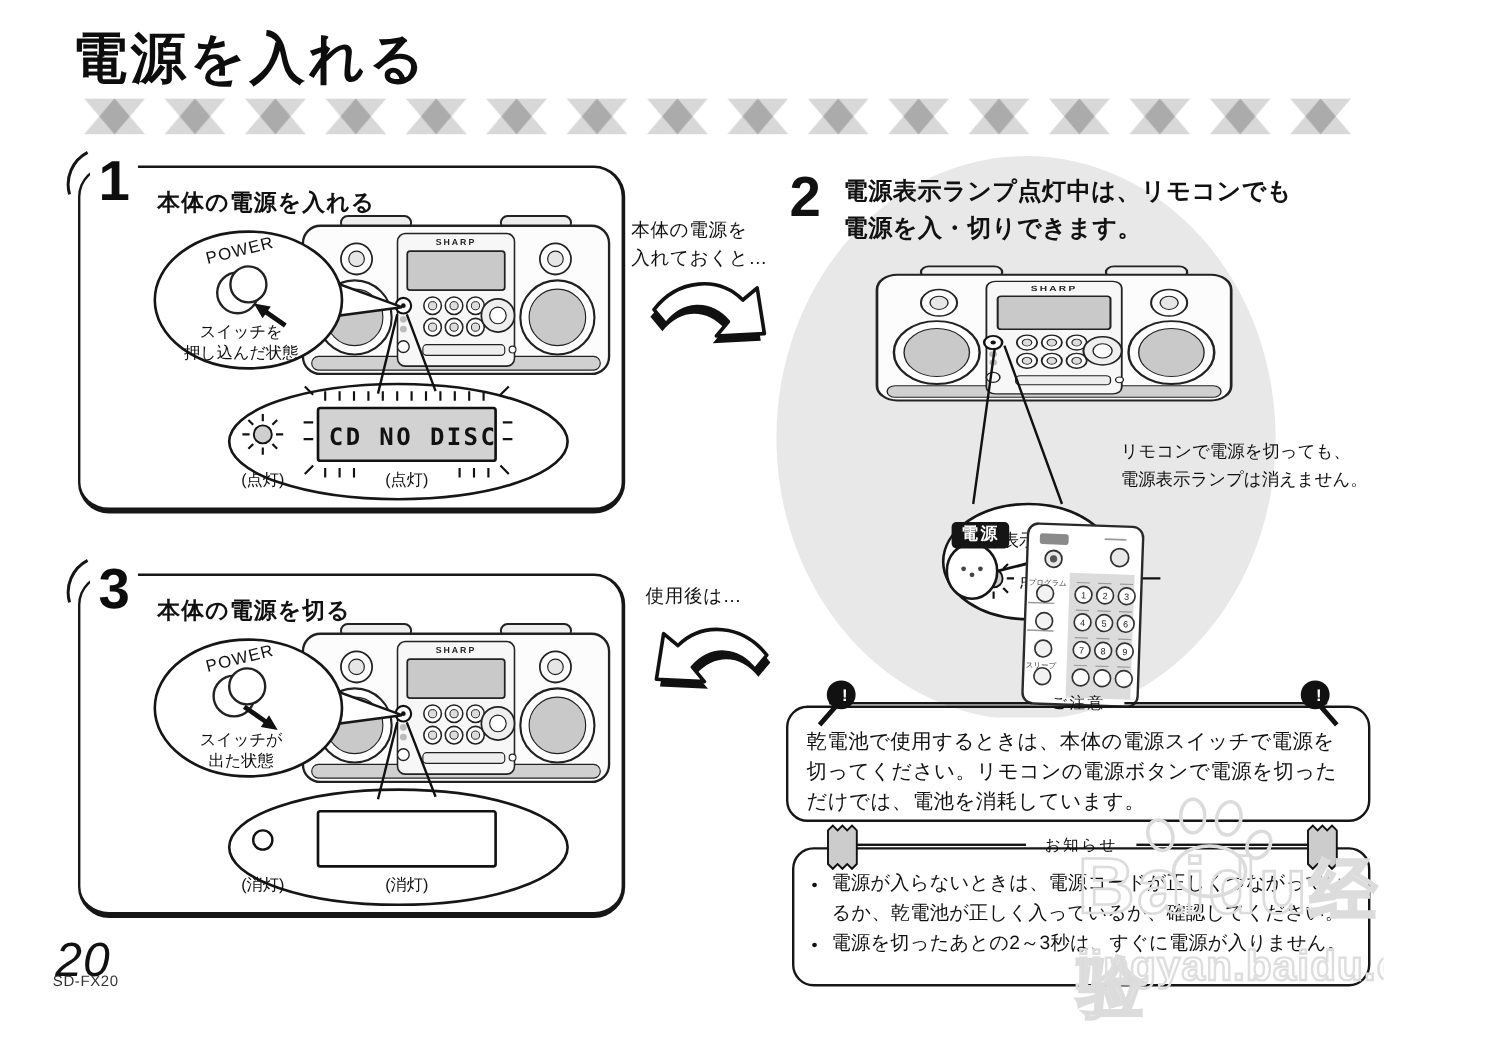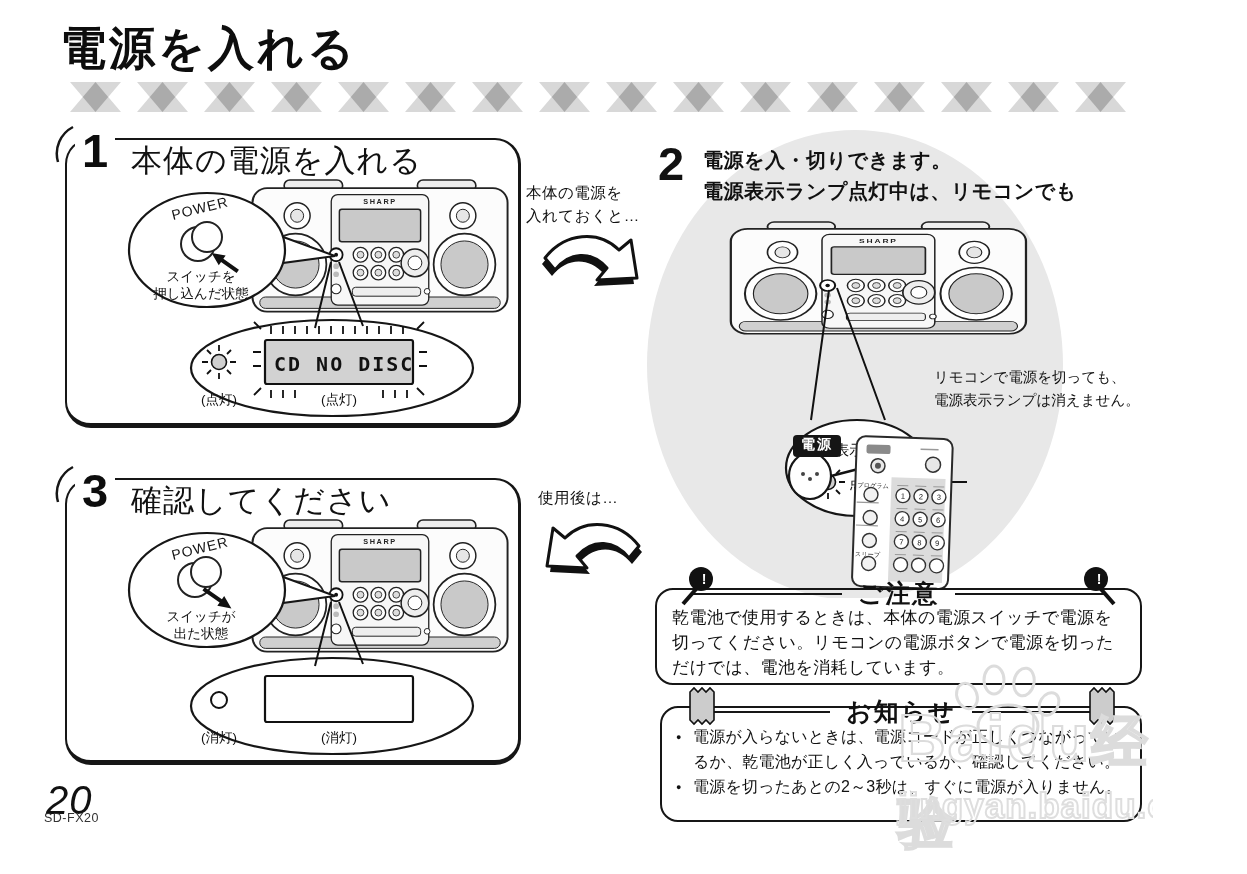--- a/index.html
+++ b/index.html
@@ -10,41 +10,41 @@
   .abs { position:absolute; }
 
   
   .page-title { left:60px; top:18px; font-size:46px; font-weight:800; letter-spacing:3px; color:#0d0d0d; }
 
   
   .step-box { border:2.5px solid #161616; border-radius:26px; background:#fff;
               border-bottom-width:5px; border-right-width:3.5px; }
   .step-num { position:absolute; left:8px; top:-18px; background:#fff; padding:0 7px;
               font-size:47px; font-weight:800; line-height:58px; color:#0d0d0d; }
-  .step-head { position:absolute; left:64px; top:0; font-size:31px; font-weight:400; letter-spacing:1px; }
+  .step-head { position:absolute; left:64px; top:16px; font-size:19px; font-weight:700; letter-spacing:1px; }
   .curl { position:absolute; left:-12px; top:-16px; }
 
   
   .step2-num { left:658px; top:136px; font-size:47px; font-weight:800; z-index:2; }
   .step2-head { left:703px; top:145px; font-size:20px; font-weight:800; line-height:31px; letter-spacing:0.5px; z-index:2; }
 
   
   .flow-text { font-size:15.5px; line-height:23px; letter-spacing:0.5px; }
 
   
   .remote-note { left:934px; top:366px; font-size:14.5px; line-height:23px; z-index:2; }
 
   .power-badge { left:793px; top:435px; background:#151515; color:#fff; font-size:14px; font-weight:700;
                  padding:1px 8px 3px; border-radius:4px; letter-spacing:2px; z-index:3;text-align:right; }
 
   
   .round-note { border:2.2px solid #161616; border-radius:18px; background:transparent; z-index:2; }
   .note-titlerow { position:absolute; left:34px; right:34px; top:-13px; display:flex; align-items:center; }
   .note-titlerow .rule { flex:1; border-top:2.2px solid #161616; }
-  .note-title { padding:0 16px; font-size:25px; font-weight:700; letter-spacing:2px; background:transparent; }
+  .note-title { padding:0 16px; font-size:13px; font-weight:400; letter-spacing:2px; background:transparent; }
   .caution-body { padding:15px 15px 0 15px; font-size:17px; line-height:25px; letter-spacing:0.4px; }
   .notice-list { padding:16px 12px 0 14px; list-style:none; }
   .notice-list li { position:relative; padding-left:17px; font-size:16px; line-height:25px; letter-spacing:0.2px; }
   .notice-list li::before { content:"●"; position:absolute; left:0; top:1px; font-size:9px; }
 
   
   .page-num { left:46px; top:778px; font-size:40px; font-weight:400; font-style:italic; letter-spacing:1px; }
   .model-code { left:44px; top:811px; font-size:12.5px; color:#333; letter-spacing:0.5px; }
 
   
@@ -167,22 +167,22 @@
     <div>本体の電源を</div>
       <div>入れておくと…</div>
   </div>
   <svg class="abs" style="left:539px;top:224px" width="106" height="92" viewBox="0 0 106 92">
     <use href="#flow-arrow" transform="translate(-3,6)" fill="#111"></use>
     <use href="#flow-arrow" fill="#fff" stroke="#111" stroke-width="3" stroke-linejoin="round"></use>
   </svg>
 
   <div class="abs step2-num">2</div>
   <div class="abs step2-head">
-    <div>電源を入・切りできます。</div>
-      <div>電源表示ランプ点灯中は、リモコンでも</div>
+    <div>電源表示ランプ点灯中は、リモコンでも</div>
+      <div>電源を入・切りできます。</div>
   </div>
 
   <svg class="abs" style="left:645px;top:128px;z-index:1" width="530" height="470" viewBox="0 0 530 470">
     <ellipse cx="210" cy="237" rx="208" ry="235" fill="#e8e8e8"></ellipse>
     <use href="#boombox" transform="translate(83,94) scale(0.94,0.69)"></use>
     <path d="M184,162 L166,292 M192,160 L240,292" stroke="#111" stroke-width="2" fill="none"></path>
     <g>
       <ellipse cx="212" cy="340" rx="71" ry="48" fill="#fff" stroke="#161616" stroke-width="2.2"></ellipse>
       <text x="212" y="327" font-size="14.5" text-anchor="middle" fill="#111">電源表示ランプ</text>
       <g transform="translate(183,354)">
@@ -263,21 +263,21 @@
       <use href="#flow-arrow" transform="translate(-3,6)" fill="#111"></use>
       <use href="#flow-arrow" fill="#fff" stroke="#111" stroke-width="3" stroke-linejoin="round"></use>
     </g>
   </svg>
 
   <div class="abs step-box" style="left:65px;top:478px;width:456px;height:287px">
     <svg class="curl" width="22" height="42">
       <path d="M18,3 A30,30 0 0 0 3,38" fill="none" stroke="#161616" stroke-width="2.5"></path>
     </svg>
     <div class="step-num">3</div>
-    <div class="step-head">確認してください</div>
+    <div class="step-head">本体の電源を切る</div>
 
     <svg class="abs" style="left:0;top:36px" width="452" height="246" viewBox="0 0 452 246">
       <use href="#boombox" transform="translate(183,4) scale(0.8125)"></use>
       <ellipse cx="265" cy="190" rx="141" ry="48" fill="#fff" stroke="#161616" stroke-width="2.2"></ellipse>
       <path d="M264,86 L248,150 M272,86 L296,148" stroke="#111" stroke-width="2" fill="none"></path>
       <g>
         <polygon points="208,58 208,88 268,80" fill="#fff" stroke="#161616" stroke-width="2"></polygon>
         <ellipse cx="140" cy="74" rx="78" ry="57" fill="#fff" stroke="#161616" stroke-width="2.2"></ellipse>
         <text transform="translate(106,44) rotate(-14)" font-size="14" letter-spacing="1" fill="#111">POWER</text>
         <circle cx="128" cy="64" r="17" fill="#fff" stroke="#222" stroke-width="2"></circle>

